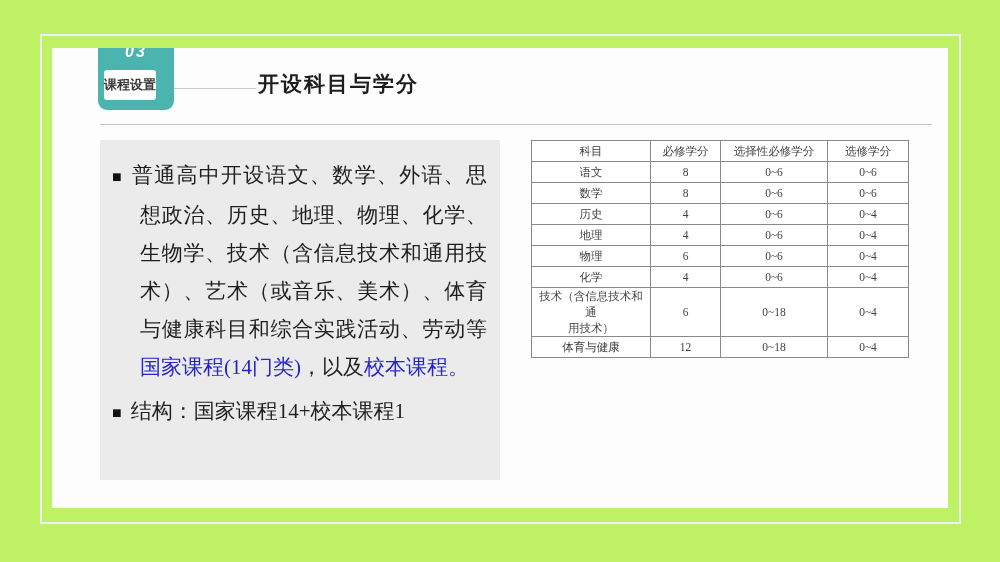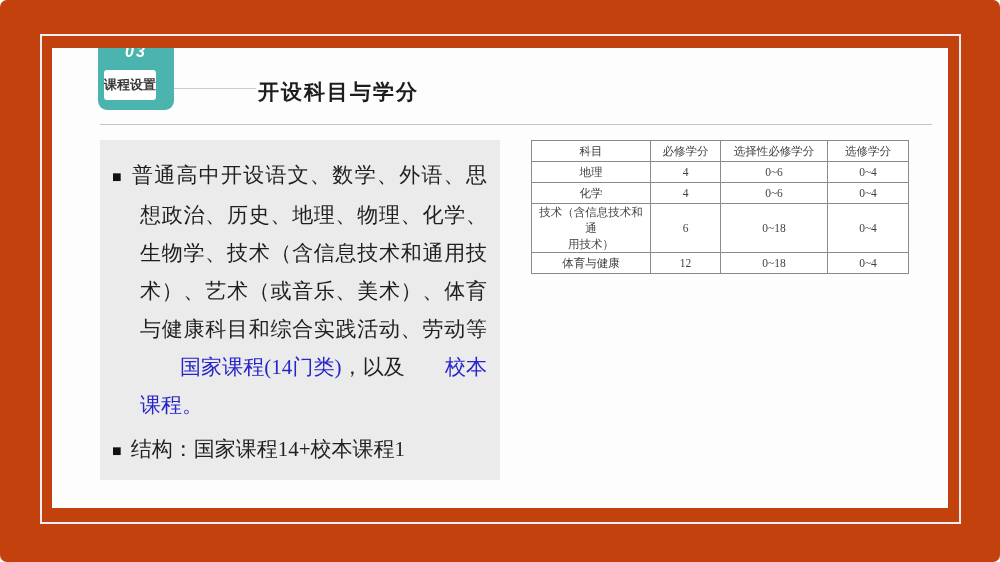--- a/index.html
+++ b/index.html
@@ -1,21 +1,21 @@
 <!DOCTYPE html>
 <html><head>
 <meta charset="utf-8">
 <style>
   * { margin: 0; padding: 0; box-sizing: border-box; }
   html,body { width: 1000px; height: 562px; }
   body { font-family: "Liberation Serif", serif; }
 
   .stage {
     position: relative; width: 1000px; height: 562px;
-    background: #c2410c; overflow: hidden; border-radius: 7px;
+    background: #bef264; overflow: hidden;
   }
   .frame {
     position: absolute; left: 40px; top: 34px; width: 921px; height: 490px;
     border: 2px solid #eceef4;
   }
   .slide {
     position: absolute; left: 52px; top: 48px; width: 896px; height: 460px;
     background: #fdfdfe; overflow: hidden;
   }
 
@@ -37,21 +37,21 @@
   .badge-chip span {
     font-family: "Liberation Sans", sans-serif; font-weight: bold;
     font-size: 13px; color: #3a3a3a;
   }
 
   .connector {
     position: absolute; left: 122px; top: 40px; width: 82px; height: 0;
     border-top: 1px solid #cccccc;
   }
   .title {
-    position: absolute; left: 206px; top: 30px;
+    position: absolute; left: 206px; top: 22px;
     font-family: "Liberation Sans", sans-serif;
     font-size: 21px; font-weight: bold; color: #1d1d1d; letter-spacing: 2px;
   }
   .underline {
     position: absolute; left: 48px; top: 76px; width: 832px; height: 0;
     border-top: 1px solid #c4c4c4;
   }
 
   
   .panel {
@@ -60,21 +60,21 @@
   }
   .bullet {
     font-size: 21px; line-height: 38px; color: #1f1f1f;
     text-align: justify; padding-left: 28px; text-indent: -28px;
   }
   .bullet + .bullet { margin-top: 6px; }
   .bullet .marker {
     font-family: "Liberation Sans", sans-serif;
     font-size: 16px; margin-right: 9px; color: #111111;
   }
-  .seg-blue { color: #2525cb; margin-left: 40px; }
+  .seg-blue { color: #2525cb; }
 
   
   .credits {
     position: absolute; left: 479px; top: 92px; width: 377px;
     border-collapse: collapse; table-layout: fixed; background: #ffffff;
     font-size: 11.5px; color: #3f3f3f;
   }
   .credits th, .credits td {
     border: 1px solid #8a8a8a; text-align: center; vertical-align: middle;
     font-weight: normal; padding: 0 3px; height: 21px; line-height: 16px;
@@ -117,22 +117,46 @@
       <thead>
         <tr id="thead-row">
             <th>科目</th>
             <th>必修学分</th>
             <th>选择性必修学分</th>
             <th>选修学分</th>
           </tr>
       </thead>
       <tbody id="tbody">
           <tr>
+            <td>语文</td>
+            <td>8</td>
+            <td>0~6</td>
+            <td>0~6</td>
+          </tr>
+          <tr>
+            <td>数学</td>
+            <td>8</td>
+            <td>0~6</td>
+            <td>0~6</td>
+          </tr>
+          <tr>
+            <td>历史</td>
+            <td>4</td>
+            <td>0~6</td>
+            <td>0~4</td>
+          </tr>
+          <tr>
             <td>地理</td>
             <td>4</td>
+            <td>0~6</td>
+            <td>0~4</td>
+          </tr>
+          <tr>
+            <td>物理</td>
+            <td>6</td>
             <td>0~6</td>
             <td>0~4</td>
           </tr>
           <tr>
             <td>化学</td>
             <td>4</td>
             <td>0~6</td>
             <td>0~4</td>
           </tr>
           <tr>

